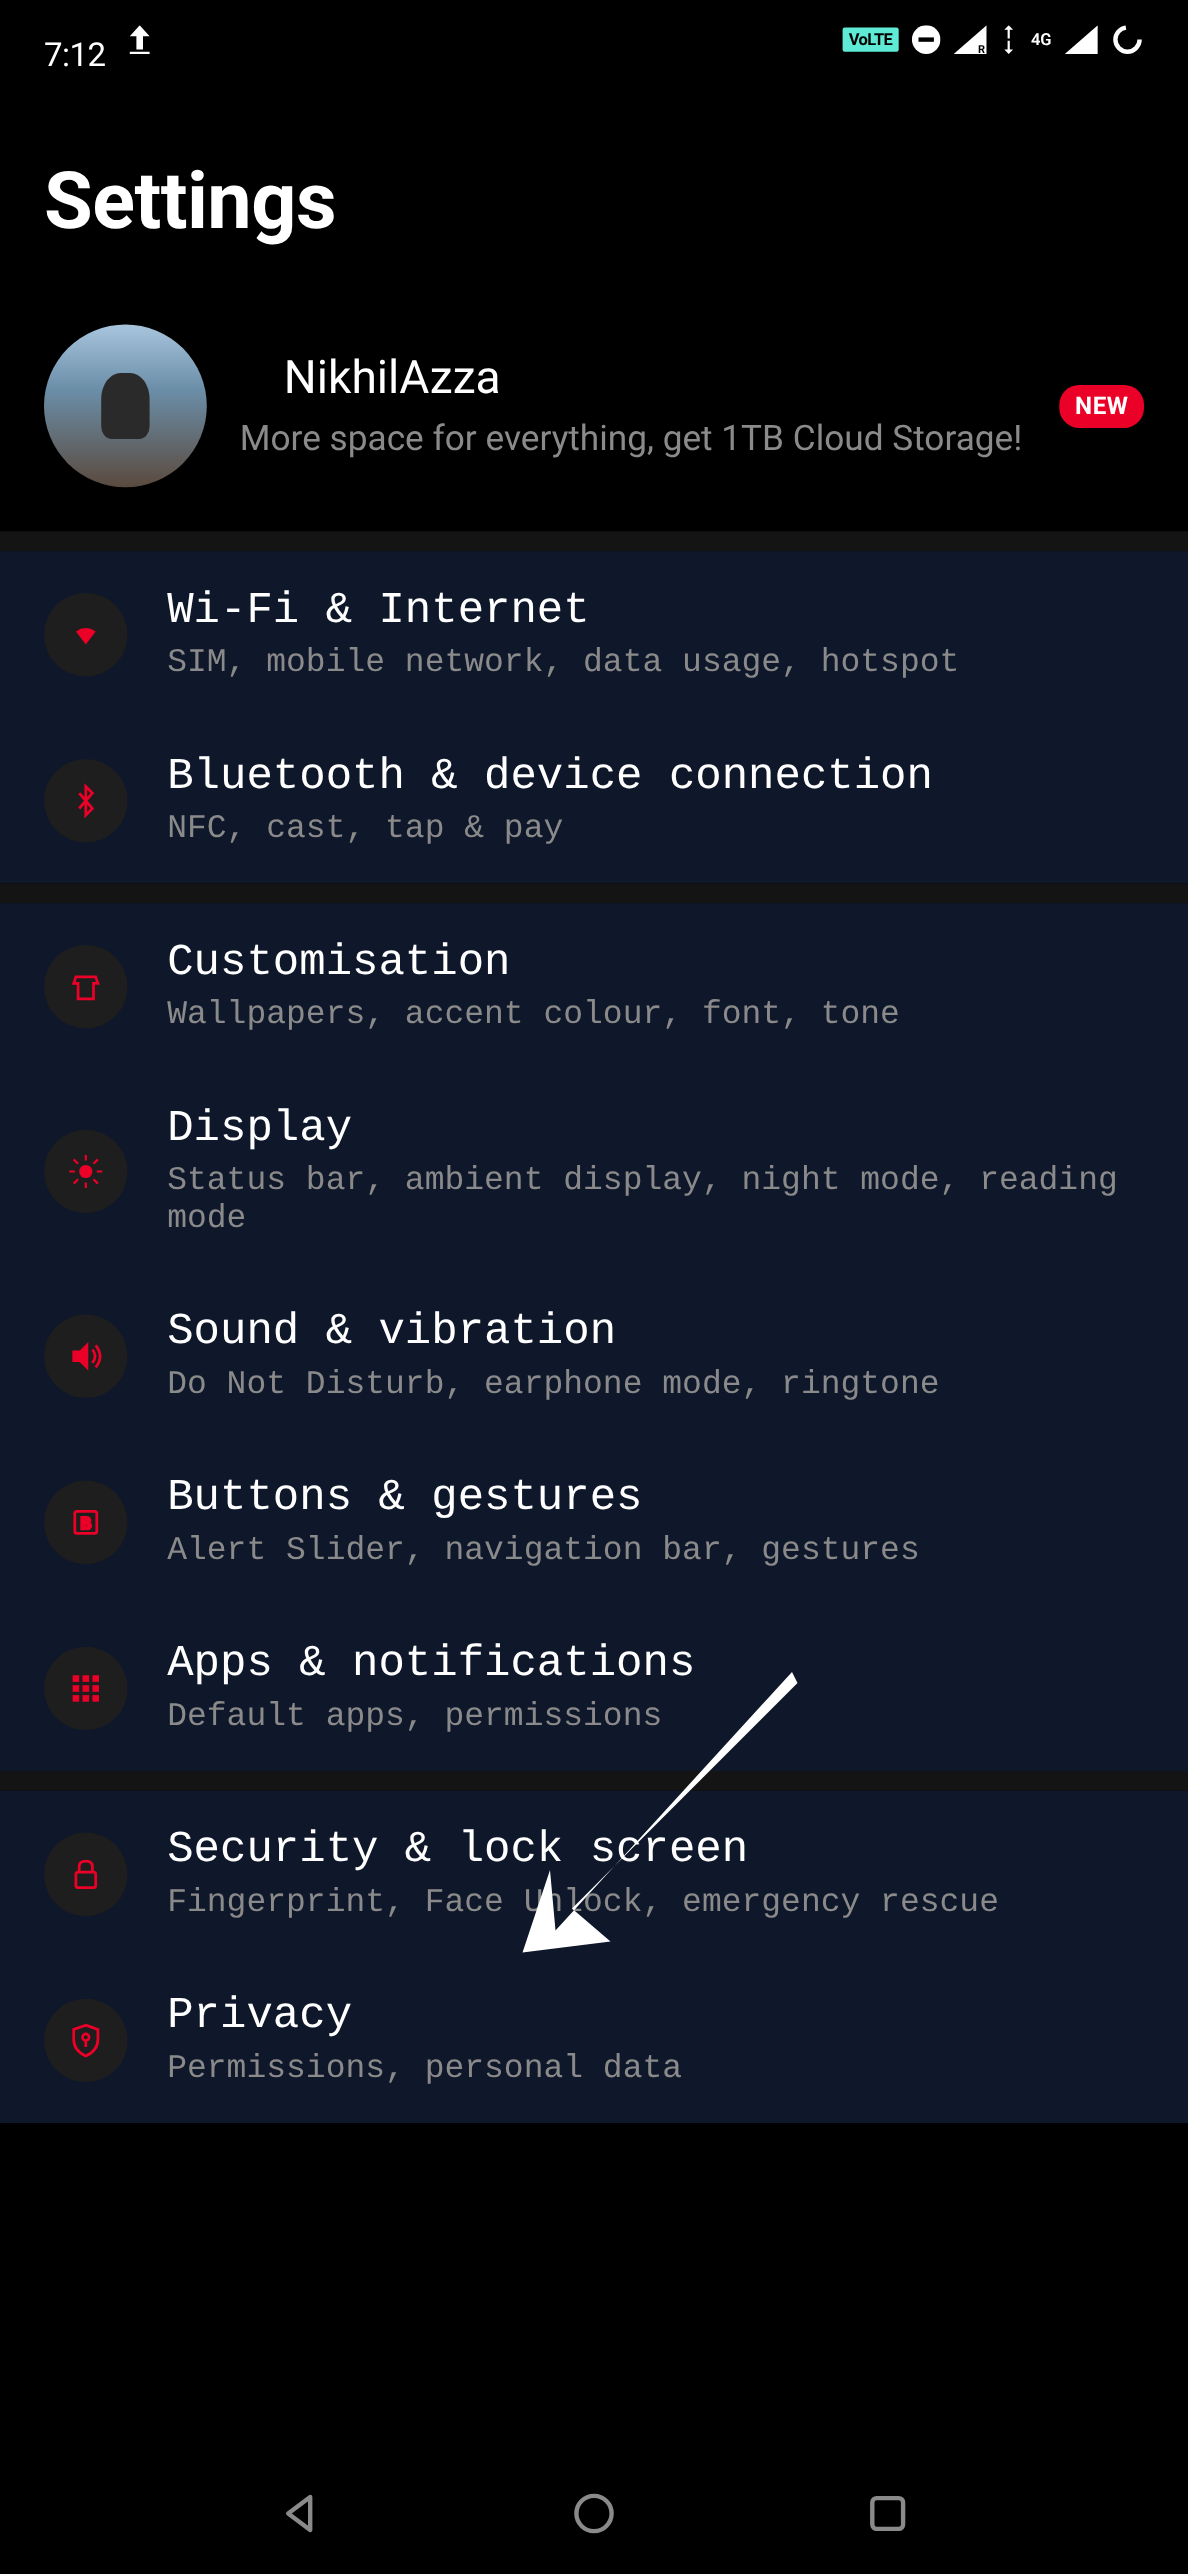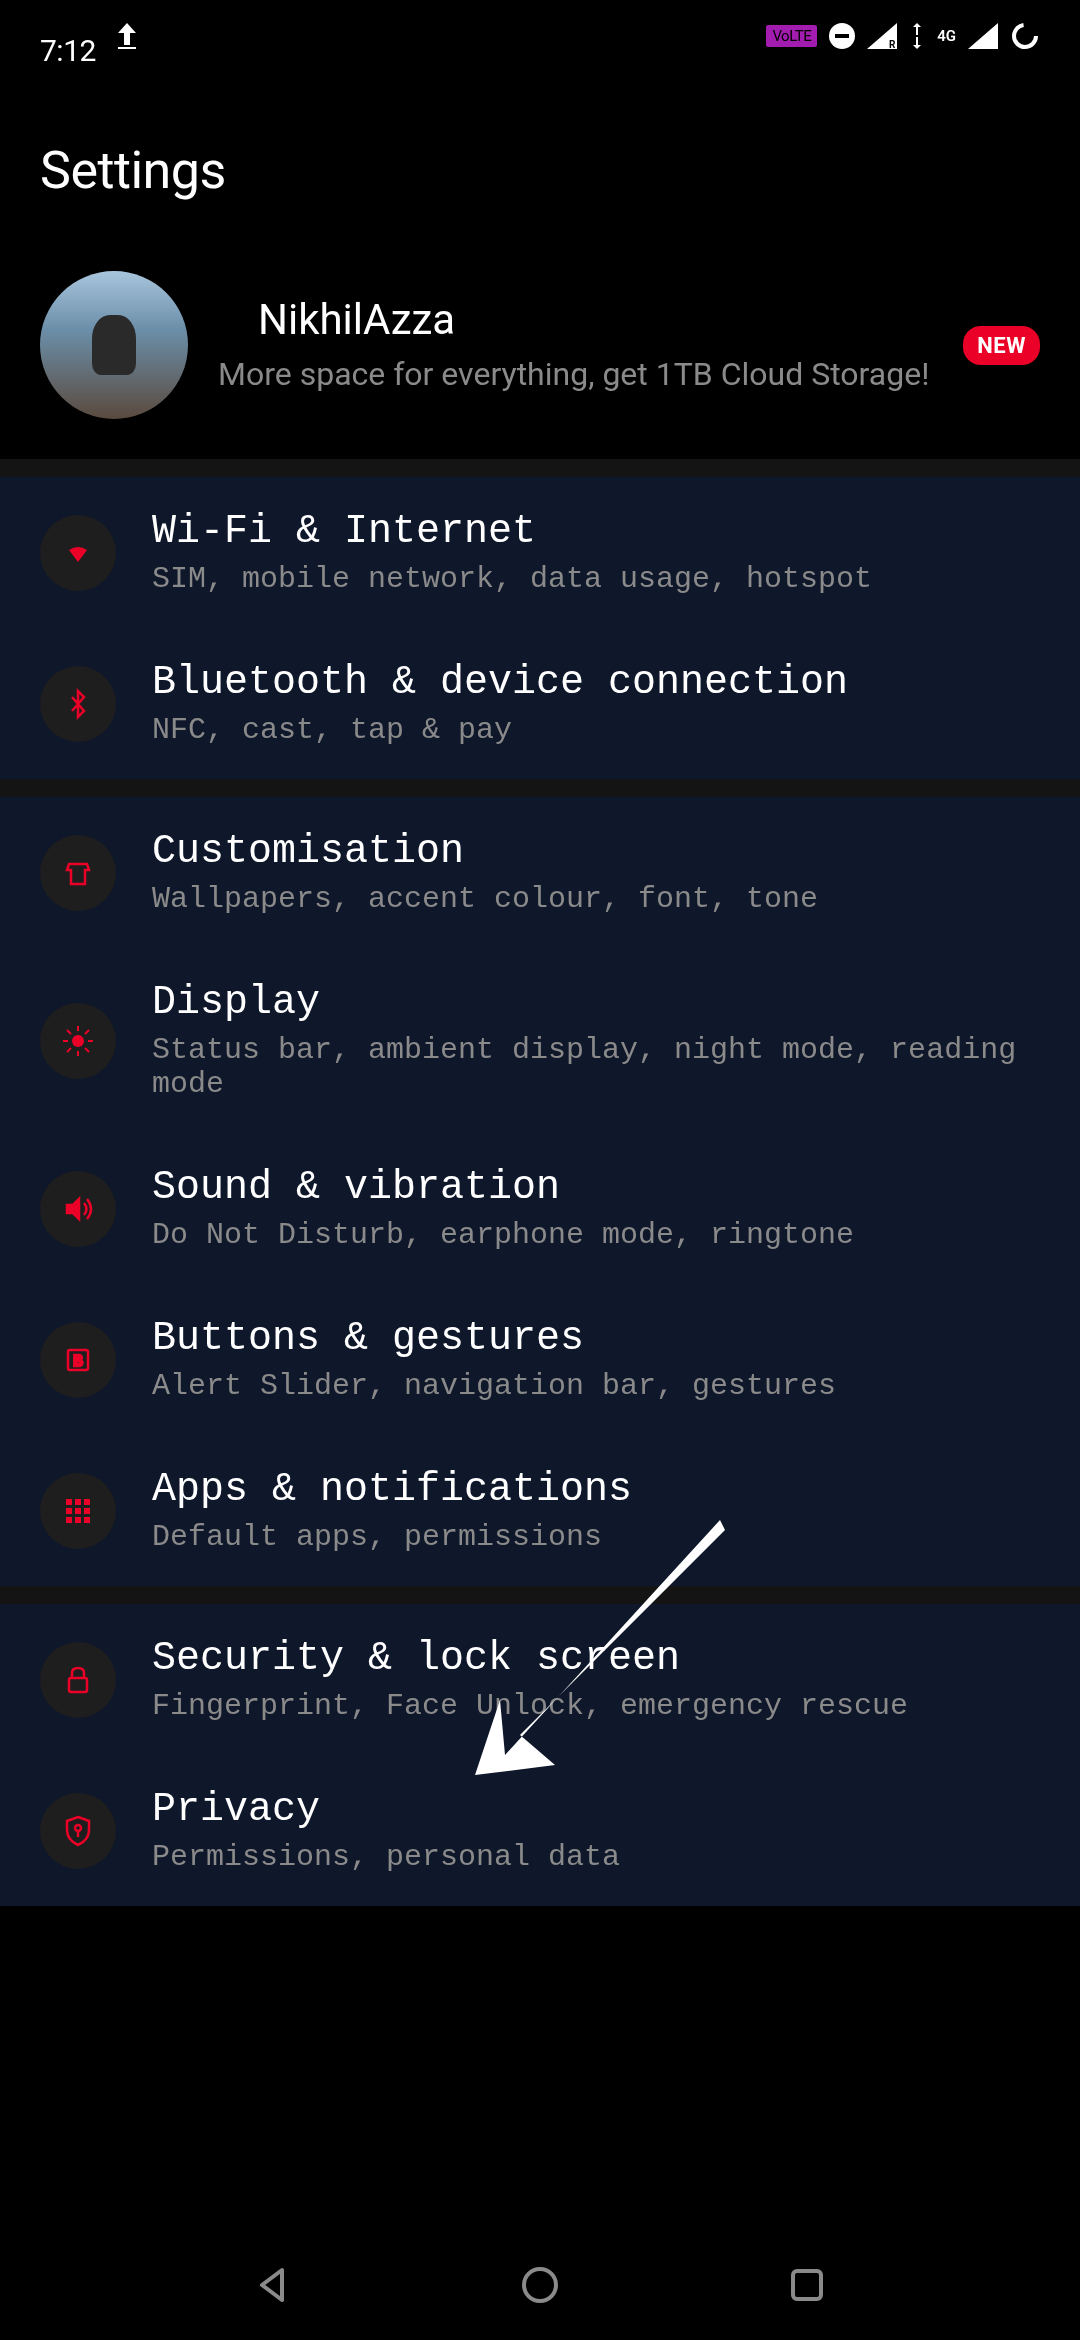--- a/index.html
+++ b/index.html
@@ -35,36 +35,36 @@
       font-weight: 400;
       letter-spacing: -0.5px;
       margin-top: 28px;
     }
     .status-right {
       display: flex;
       align-items: center;
       gap: 12px;
     }
     .volte-badge {
-      background: #a21caf;
+      background: #5eead4;
       color: #000;
       font-size: 15px;
-      font-weight: 400;
+      font-weight: 700;
       padding: 2px 6px;
       border-radius: 2px;
       letter-spacing: -0.5px;
     }
     .status-icon {
       display: inline-flex;
       align-items: center;
     }
     .page-title {
       padding: 70px 40px 50px;
-      font-size: 52px;
-      font-weight: 400;
+      font-size: 72px;
+      font-weight: 700;
       letter-spacing: -0.5px;
     }
     .profile-row {
       display: flex;
       align-items: center;
       padding: 20px 40px 40px;
       gap: 30px;
     }
     .avatar {
       width: 148px;

